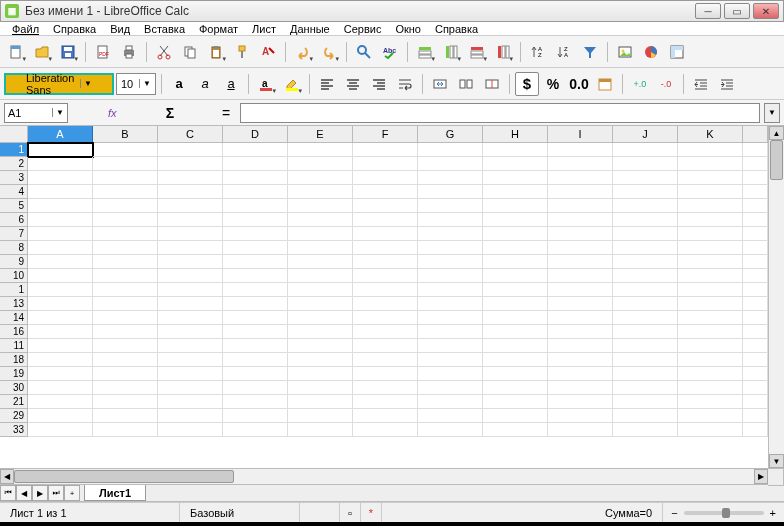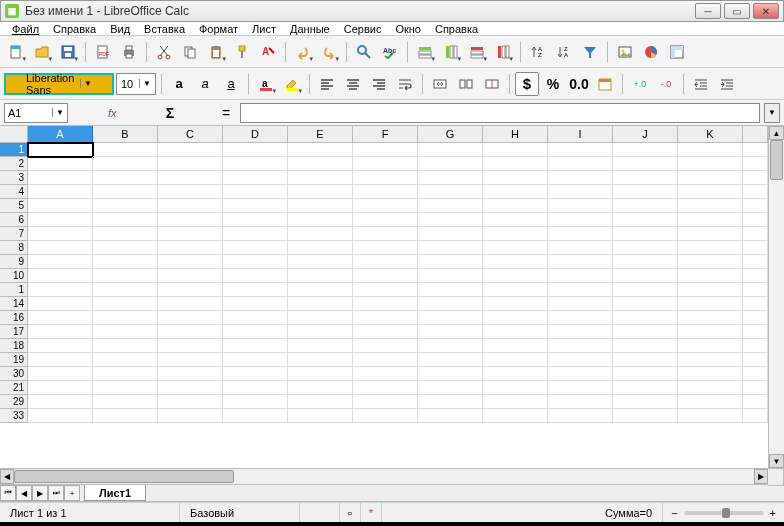--- a/index.html
+++ b/index.html
@@ -541,20 +541,35 @@
           <div class="cell"></div>
           <div class="cell"></div>
           <div class="cell"></div>
           <div class="cell"></div>
           <div class="cell"></div>
           <div class="cell"></div>
           <div class="cell"></div>
           <div class="cell last"></div>
         </div>
         <div class="row">
+          <div class="rh">13</div>
+          <div class="cell"></div>
+          <div class="cell"></div>
+          <div class="cell"></div>
+          <div class="cell"></div>
+          <div class="cell"></div>
+          <div class="cell"></div>
+          <div class="cell"></div>
+          <div class="cell"></div>
+          <div class="cell"></div>
+          <div class="cell"></div>
+          <div class="cell"></div>
+          <div class="cell last"></div>
+        </div>
+        <div class="row">
           <div class="rh">14</div>
           <div class="cell"></div>
           <div class="cell"></div>
           <div class="cell"></div>
           <div class="cell"></div>
           <div class="cell"></div>
           <div class="cell"></div>
           <div class="cell"></div>
           <div class="cell"></div>
           <div class="cell"></div>
@@ -571,21 +586,21 @@
           <div class="cell"></div>
           <div class="cell"></div>
           <div class="cell"></div>
           <div class="cell"></div>
           <div class="cell"></div>
           <div class="cell"></div>
           <div class="cell"></div>
           <div class="cell last"></div>
         </div>
         <div class="row">
-          <div class="rh">17</div>
+          <div class="rh">11</div>
           <div class="cell"></div>
           <div class="cell"></div>
           <div class="cell"></div>
           <div class="cell"></div>
           <div class="cell"></div>
           <div class="cell"></div>
           <div class="cell"></div>
           <div class="cell"></div>
           <div class="cell"></div>
           <div class="cell"></div>

